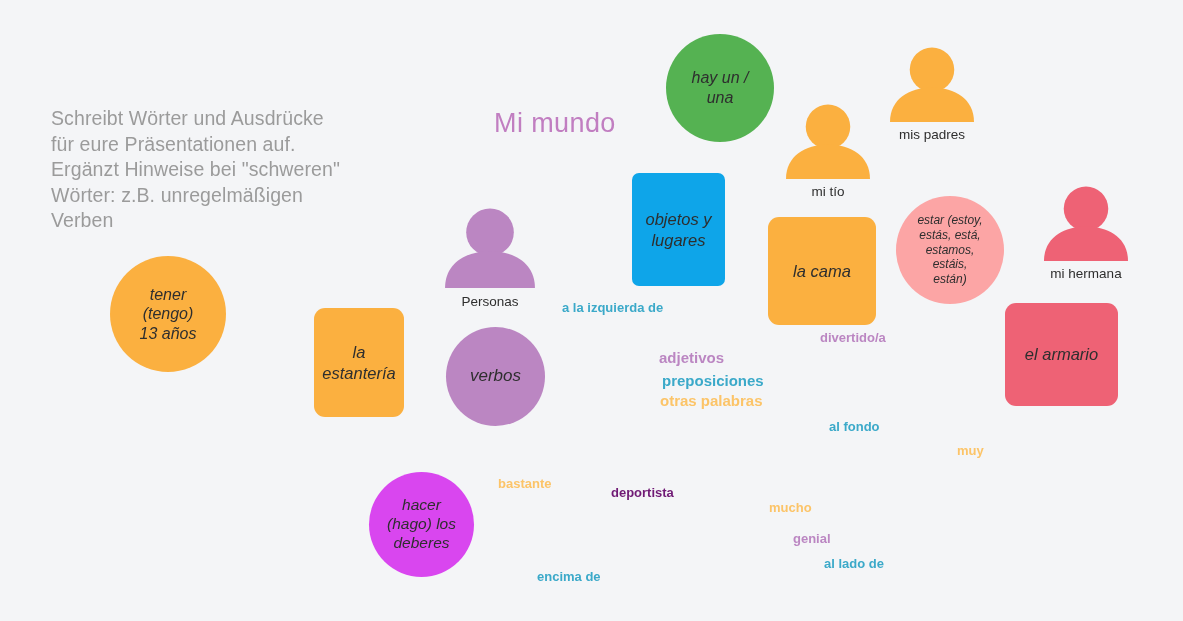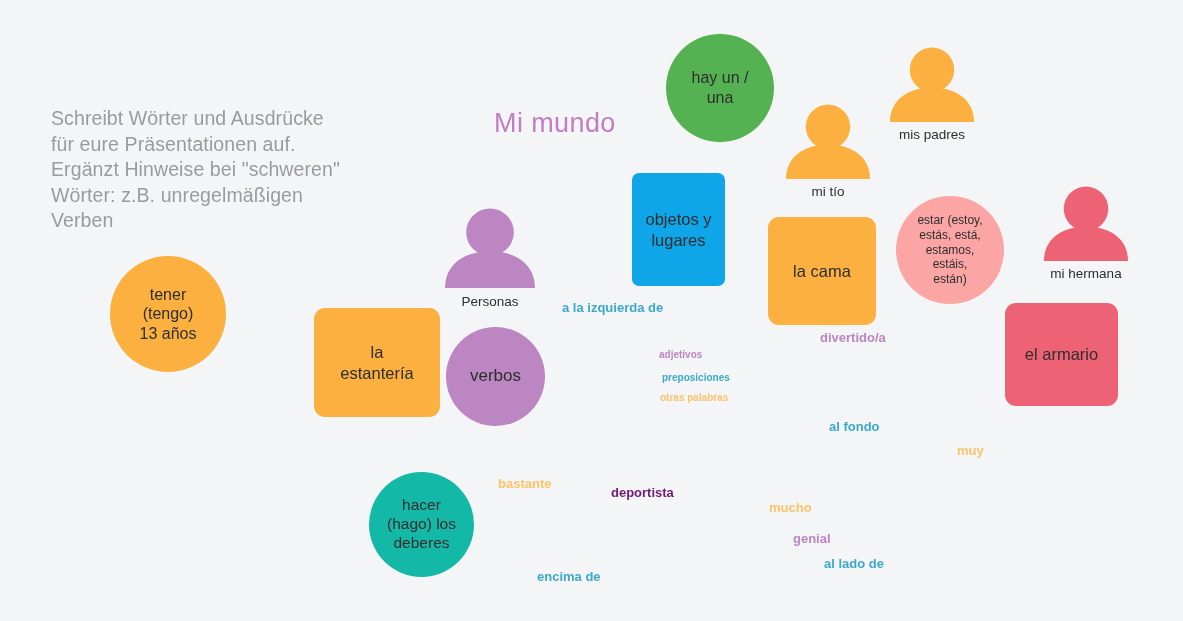--- a/index.html
+++ b/index.html
@@ -43,20 +43,21 @@
 
   
   .shape {
     position: absolute;
     display: flex;
     align-items: center;
     justify-content: center;
     text-align: center;
     color: #2e2e2e;
     box-sizing: border-box;
+    font-style: italic;
   }
   .shape.circle { border-radius: 50%; }
   .shape.rrect  { border-radius: 11px; }
   .shape-text { white-space: pre-line; }
 
   
   .person {
     position: absolute;
   }
   .person svg { display: block; }
@@ -69,21 +70,21 @@
     color: #2e2e2e;
   }
 
   
   .word {
     position: absolute;
     white-space: nowrap;
     font-size: 13px;
     font-weight: bold;
   }
-  .legend-word { font-size: 10px; font-weight: bold; }
+  .legend-word { font-size: 15px; font-weight: bold; }
 </style>
 </head>
 <body>
 
 <div id="slide">
 
   <div id="instructions">Schreibt Wörter und Ausdrücke für eure Präsentationen auf. Ergänzt Hinweise bei "schweren" Wörter: z.B. unregelmäßigen Verben</div>
 
   <div id="title">Mi mundo</div>
 
@@ -100,30 +101,30 @@
       <div class="shape circle" style="left: 896px; top: 196px; width: 108px; height: 108px; background: #fca5a5;">
         <span class="shape-text" style="font-size: 12px; line-height: 14.64px;">estar (estoy,
 estás, está,
 estamos,
 estáis,
 están)</span>
       </div>
       <div class="shape circle" style="left: 446px; top: 327px; width: 99px; height: 99px; background: rgb(187, 134, 194);">
         <span class="shape-text" style="font-size: 17px; line-height: 20.74px;">verbos</span>
       </div>
-      <div class="shape circle" style="left: 369px; top: 472px; width: 105px; height: 105px; background: #14b8a6;">
+      <div class="shape circle" style="left: 369px; top: 472px; width: 105px; height: 105px; background: #d946ef;">
         <span class="shape-text" style="font-size: 15.5px; line-height: 18.91px;">hacer
 (hago) los
 deberes</span>
       </div>
       <div class="shape rrect" style="left: 632px; top: 173px; width: 93px; height: 113px; background: #0ea5e9; border-radius: 7px;">
         <span class="shape-text" style="font-size: 16.5px; line-height: 20.13px;">objetos y
 lugares</span>
       </div>
-      <div class="shape rrect" style="left: 314px; top: 308px; width: 126px; height: 109px; background: rgb(251, 176, 64);">
+      <div class="shape rrect" style="left: 314px; top: 308px; width: 90px; height: 109px; background: rgb(251, 176, 64);">
         <span class="shape-text" style="font-size: 16.5px; line-height: 20.13px;">la
 estantería</span>
       </div>
       <div class="shape rrect" style="left: 768px; top: 217px; width: 108px; height: 108px; background: rgb(251, 176, 64);">
         <span class="shape-text" style="font-size: 16.5px; line-height: 20.13px;">la cama</span>
       </div>
       <div class="shape rrect" style="left: 1005px; top: 303px; width: 113px; height: 103px; background: rgb(238, 98, 117);">
         <span class="shape-text" style="font-size: 16.5px; line-height: 20.13px;">el armario</span>
       </div>
     </div>

